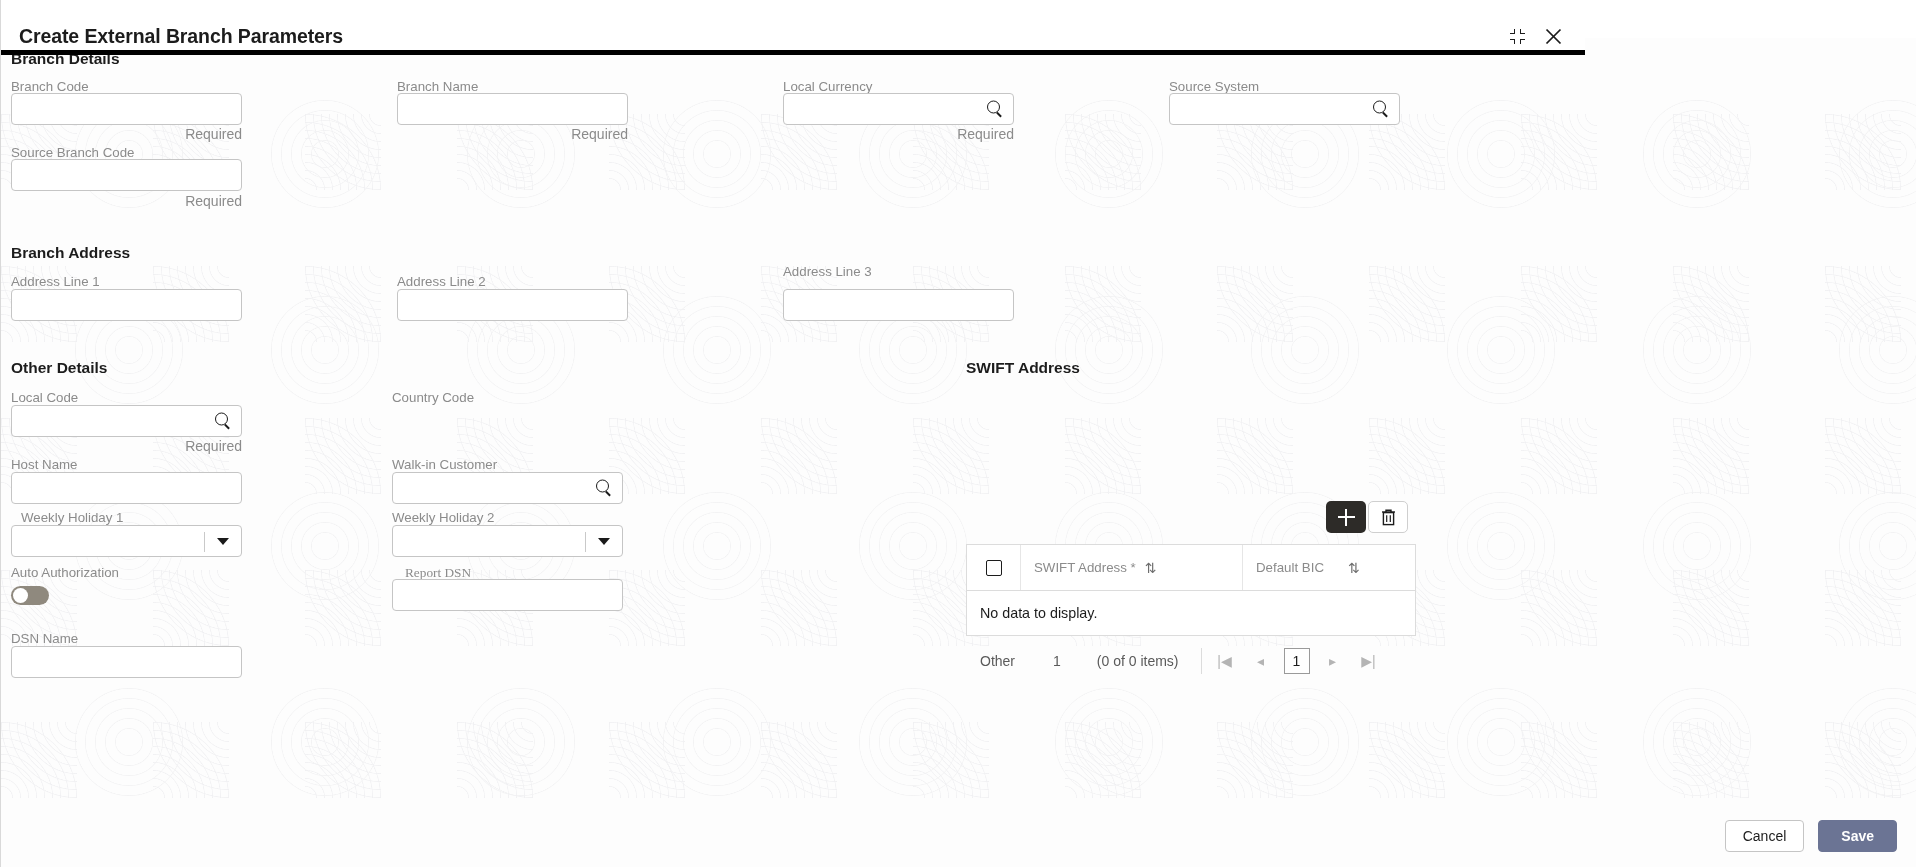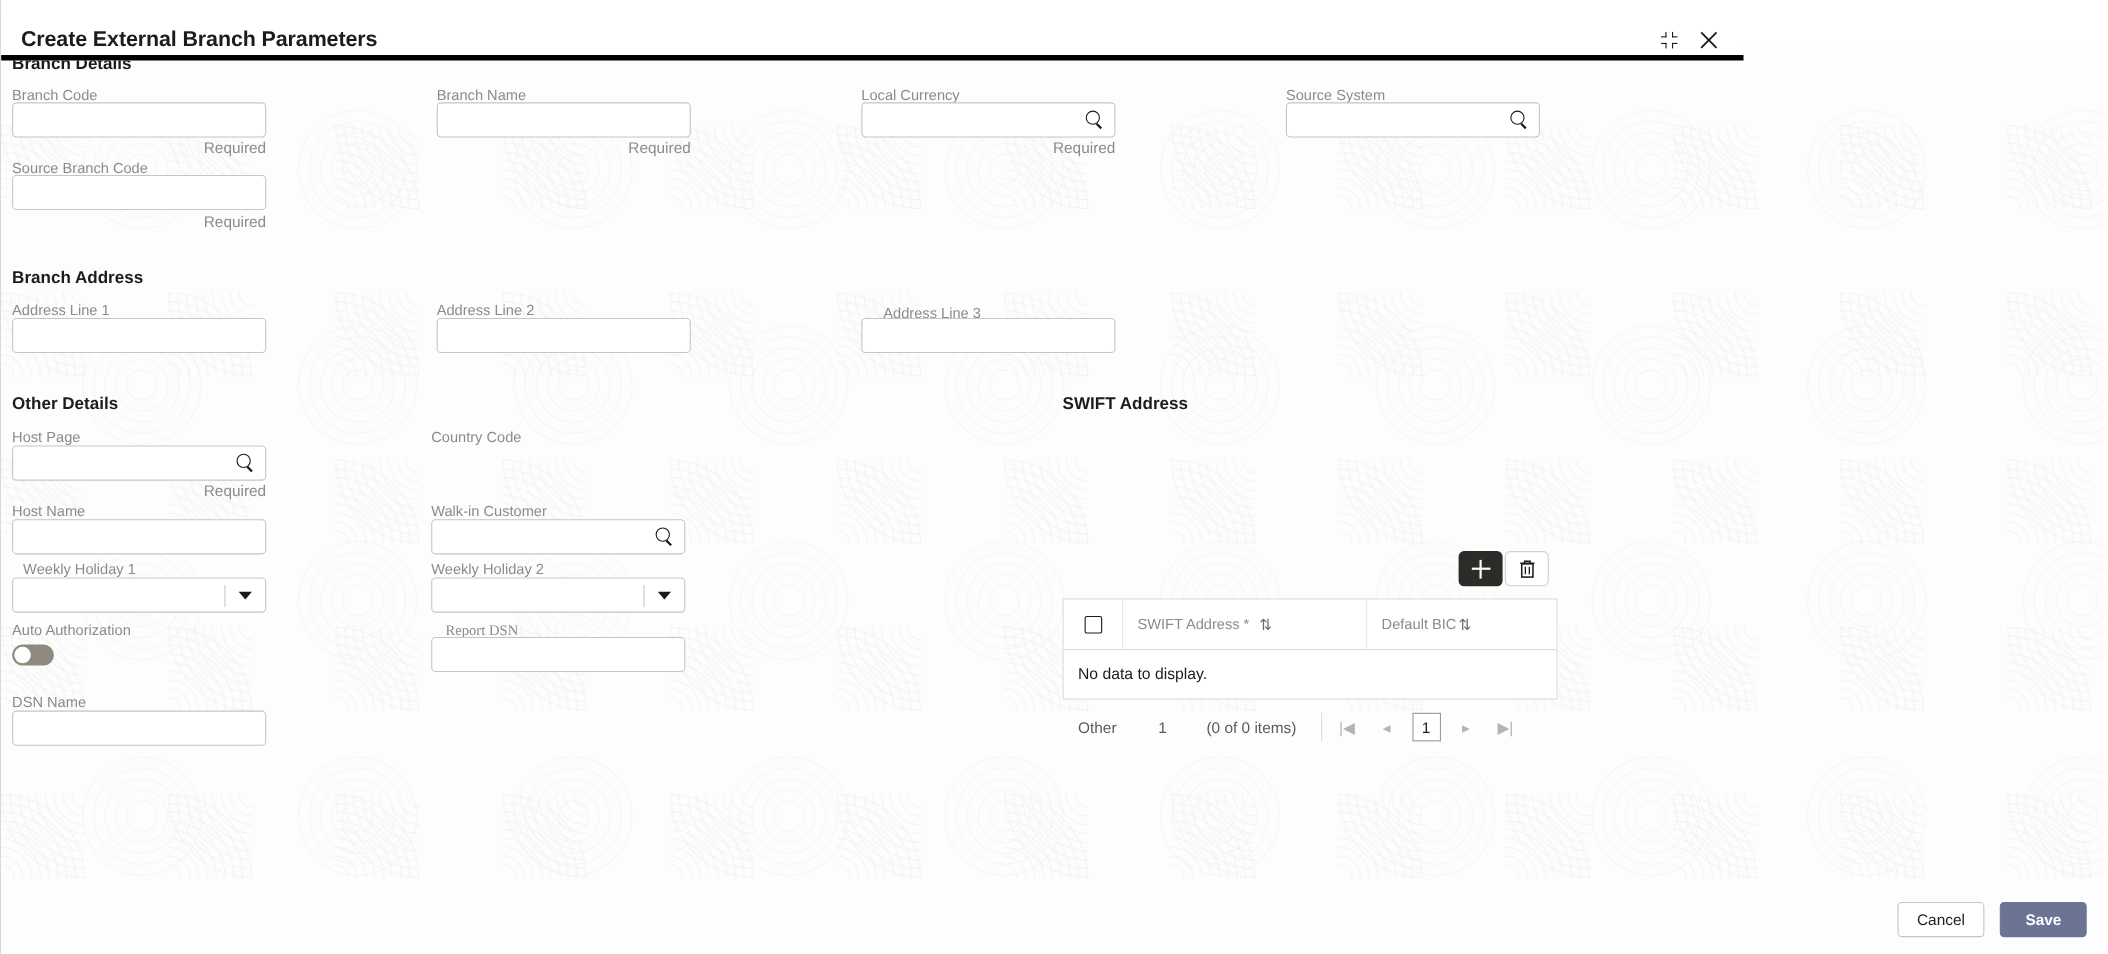--- a/index.html
+++ b/index.html
@@ -233,21 +233,21 @@
   .th-cell {
     display: flex;
     align-items: center;
     height: 100%;
     font-size: 13.3px;
     color: #8b8b8b;
     white-space: nowrap;
   }
   #th-select { width: 54px; justify-content: center; border-right: 1px solid #e6e6e6; }
   #th-swift  { width: 222px; padding-left: 13px; border-right: 1px solid #e6e6e6; gap: 9px; }
-  #th-bic    { flex: 1; padding-left: 13px; gap: 2px; }
+  #th-bic    { flex: 1; padding-left: 13px; gap: 24px; }
   .hdr-checkbox {
     width: 16px; height: 16px;
     border: 1.5px solid #1c1c1c;
     border-radius: 2px;
     background: #ffffff;
     cursor: pointer;
   }
   .sort-ico {
     font-size: 14px;
     color: #6d6d6d;
@@ -394,26 +394,26 @@
     <div class="fld-req" style="left:10px; top:155px; width:231px;">Required</div>
 
     <div class="sec-title" style="left:10px; top:206px;">Branch Address</div>
 
     <div class="fld-label" style="left:10px; top:236px;">Address Line 1</div>
     <div class="fld-box" style="left:10px; top:251px; width:231px;"></div>
 
     <div class="fld-label" style="left:396px; top:236px;">Address Line 2</div>
     <div class="fld-box" style="left:396px; top:251px; width:231px;"></div>
 
-    <div class="fld-label" style="left:782px; top:239px;margin-left:20px;">Address Line 3</div>
+    <div class="fld-label" style="left:782px; top:226px;">Address Line 3</div>
     <div class="fld-box" style="left:782px; top:251px; width:231px;"></div>
 
     <div class="sec-title" style="left:10px; top:321px;">Other Details</div>
 
-    <div class="fld-label" style="left:10px; top:352px;">Host Page</div>
+    <div class="fld-label" style="left:10px; top:352px;">Local Code</div>
     <div class="fld-box" style="left:10px; top:367px; width:231px;">
       <span class="mag"></span>
     </div>
     <div class="fld-req" style="left:10px; top:400px; width:231px;">Required</div>
 
     <div class="fld-label" style="left:391px; top:352px;">Country Code</div>
 
     <div class="fld-label" style="left:10px; top:419px;">Host Name</div>
     <div class="fld-box" style="left:10px; top:434px; width:231px;"></div>
 

